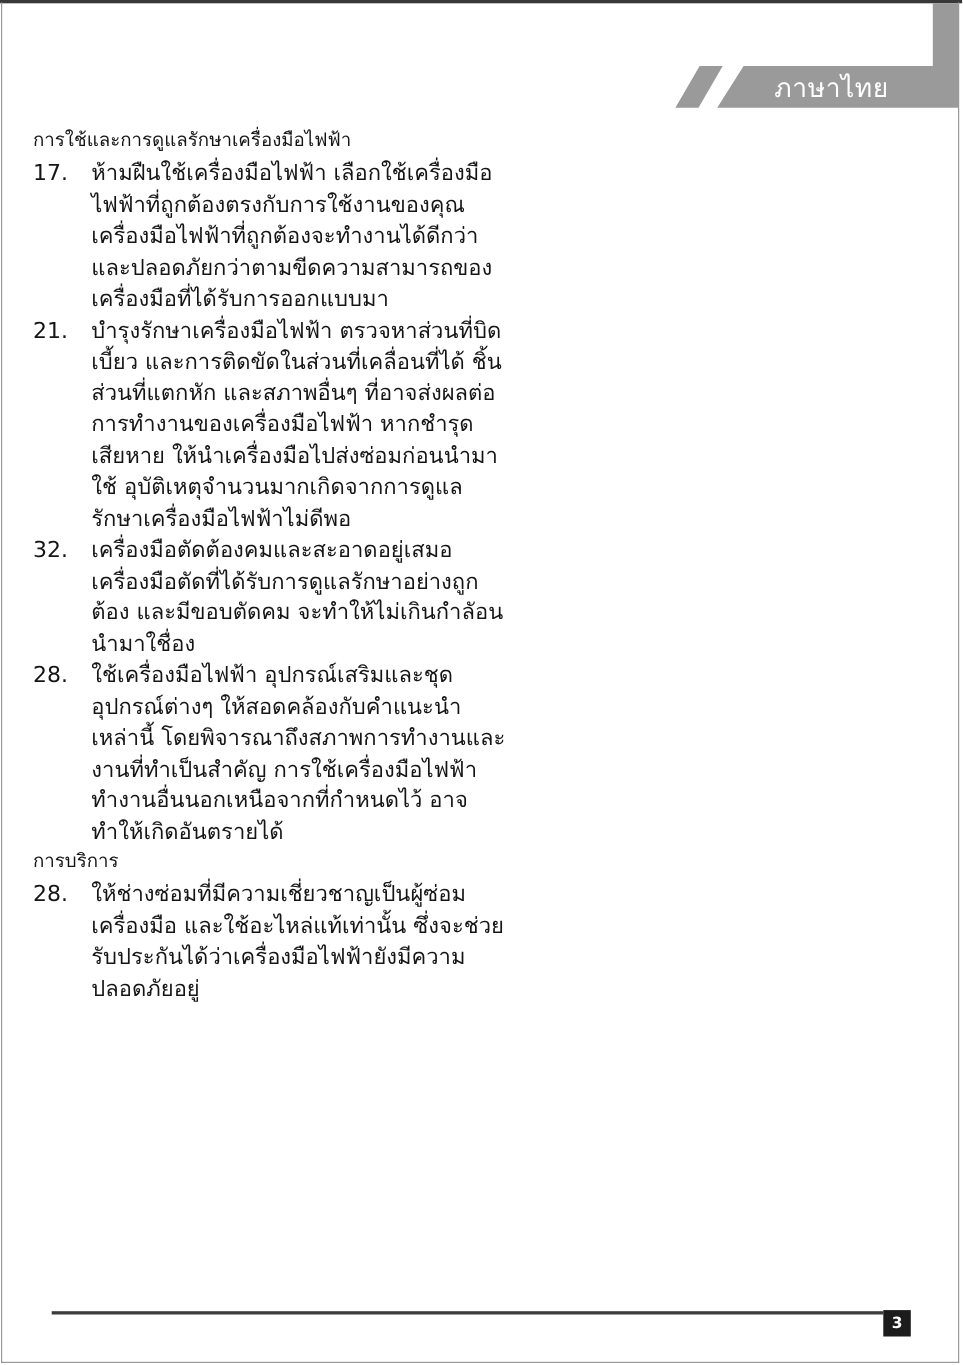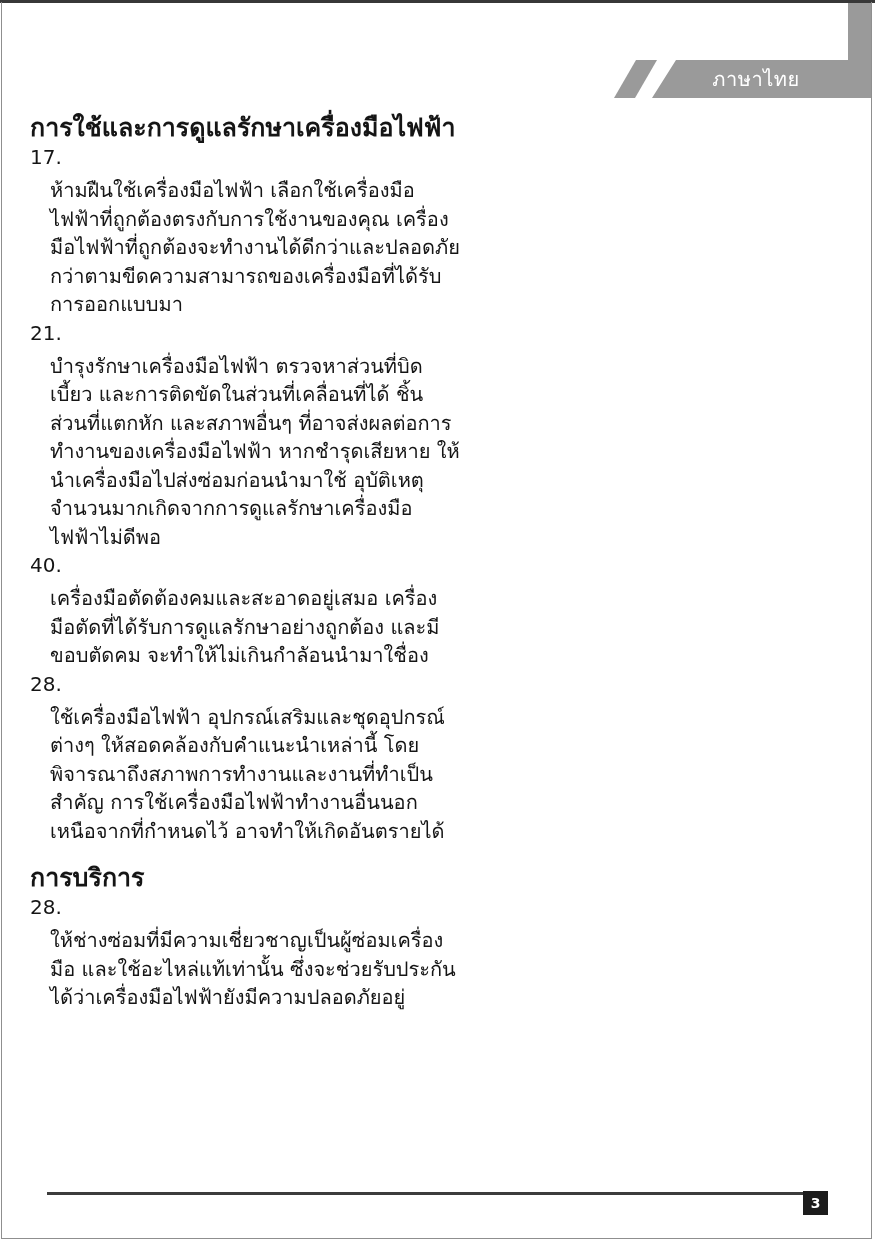--- a/index.html
+++ b/index.html
@@ -32,40 +32,40 @@
     position: absolute;
     left: 600px; top: 0;
     width: 275px; height: 110px;
   }
   .tab-label {
     position: absolute;
     left: 690px; top: 60px;
     width: 132px; height: 38px;
     display: flex; align-items: center; justify-content: center;
     color: #ffffff;
-    font-size: 20px;
+    font-size: 24px;
     letter-spacing: 0.5px;
   }
   
   .content {
     position: absolute;
     left: 30px; top: 115px;
     width: 430px;
     color: #151515;
     font-size: 20px;
     line-height: 28.5px;
   }
   .sec-heading {
-    font-weight: bold;
-    font-size: 25px;
+    font-weight: normal;
+    font-size: 17px;
     line-height: 26px;
     margin: 0 0 2px 0;
   }
-  .sec-heading.services { margin-top: 20px; }
-  .item { display: flex; align-items: flex-start; flex-direction: column; }
+  .sec-heading.services { }
+  .item { display: flex; align-items: flex-start; }
   .item .num { flex: 0 0 33px; }
   .item .txt { flex: 1 1 auto; margin-left: 20px; }
   
   .footer-rule {
     position: absolute;
     left: 47px; top: 1192px;
     width: 756px; height: 3px;
     background: #3c3c3c;
   }
   .page-number-badge {
@@ -99,21 +99,21 @@
 
     <div class="item">
       <span class="num">17.</span>
       <span class="txt">ห้ามฝืนใช้เครื่องมือไฟฟ้า เลือกใช้เครื่องมือไฟฟ้าที่ถูกต้องตรงกับการใช้งานของคุณ เครื่องมือไฟฟ้าที่ถูกต้องจะทำงานได้ดีกว่าและปลอดภัยกว่าตามขีดความสามารถของเครื่องมือที่ได้รับการออกแบบมา</span>
     </div>
     <div class="item">
       <span class="num">21.</span>
       <span class="txt">บำรุงรักษาเครื่องมือไฟฟ้า ตรวจหาส่วนที่บิดเบี้ยว และการติดขัดในส่วนที่เคลื่อนที่ได้ ชิ้นส่วนที่แตกหัก และสภาพอื่นๆ ที่อาจส่งผลต่อการทำงานของเครื่องมือไฟฟ้า หากชำรุดเสียหาย ให้นำเครื่องมือไปส่งซ่อมก่อนนำมาใช้ อุบัติเหตุจำนวนมากเกิดจากการดูแลรักษาเครื่องมือไฟฟ้าไม่ดีพอ</span>
     </div>
     <div class="item">
-      <span class="num">40.</span>
+      <span class="num">32.</span>
       <span class="txt">เครื่องมือตัดต้องคมและสะอาดอยู่เสมอ เครื่องมือตัดที่ได้รับการดูแลรักษาอย่างถูกต้อง และมีขอบตัดคม จะทำให้ไม่เกินกำลัอนนำมาใชื่อง</span>
     </div>
     <div class="item">
       <span class="num">28.</span>
       <span class="txt">ใช้เครื่องมือไฟฟ้า อุปกรณ์เสริมและชุดอุปกรณ์ต่างๆ ให้สอดคล้องกับคำแนะนำเหล่านี้ โดยพิจารณาถึงสภาพการทำงานและงานที่ทำเป็นสำคัญ การใช้เครื่องมือไฟฟ้าทำงานอื่นนอกเหนือจากที่กำหนดไว้ อาจทำให้เกิดอันตรายได้</span>
     </div>
 
     <div class="sec-heading services">การบริการ</div>
 
     <div class="item">

